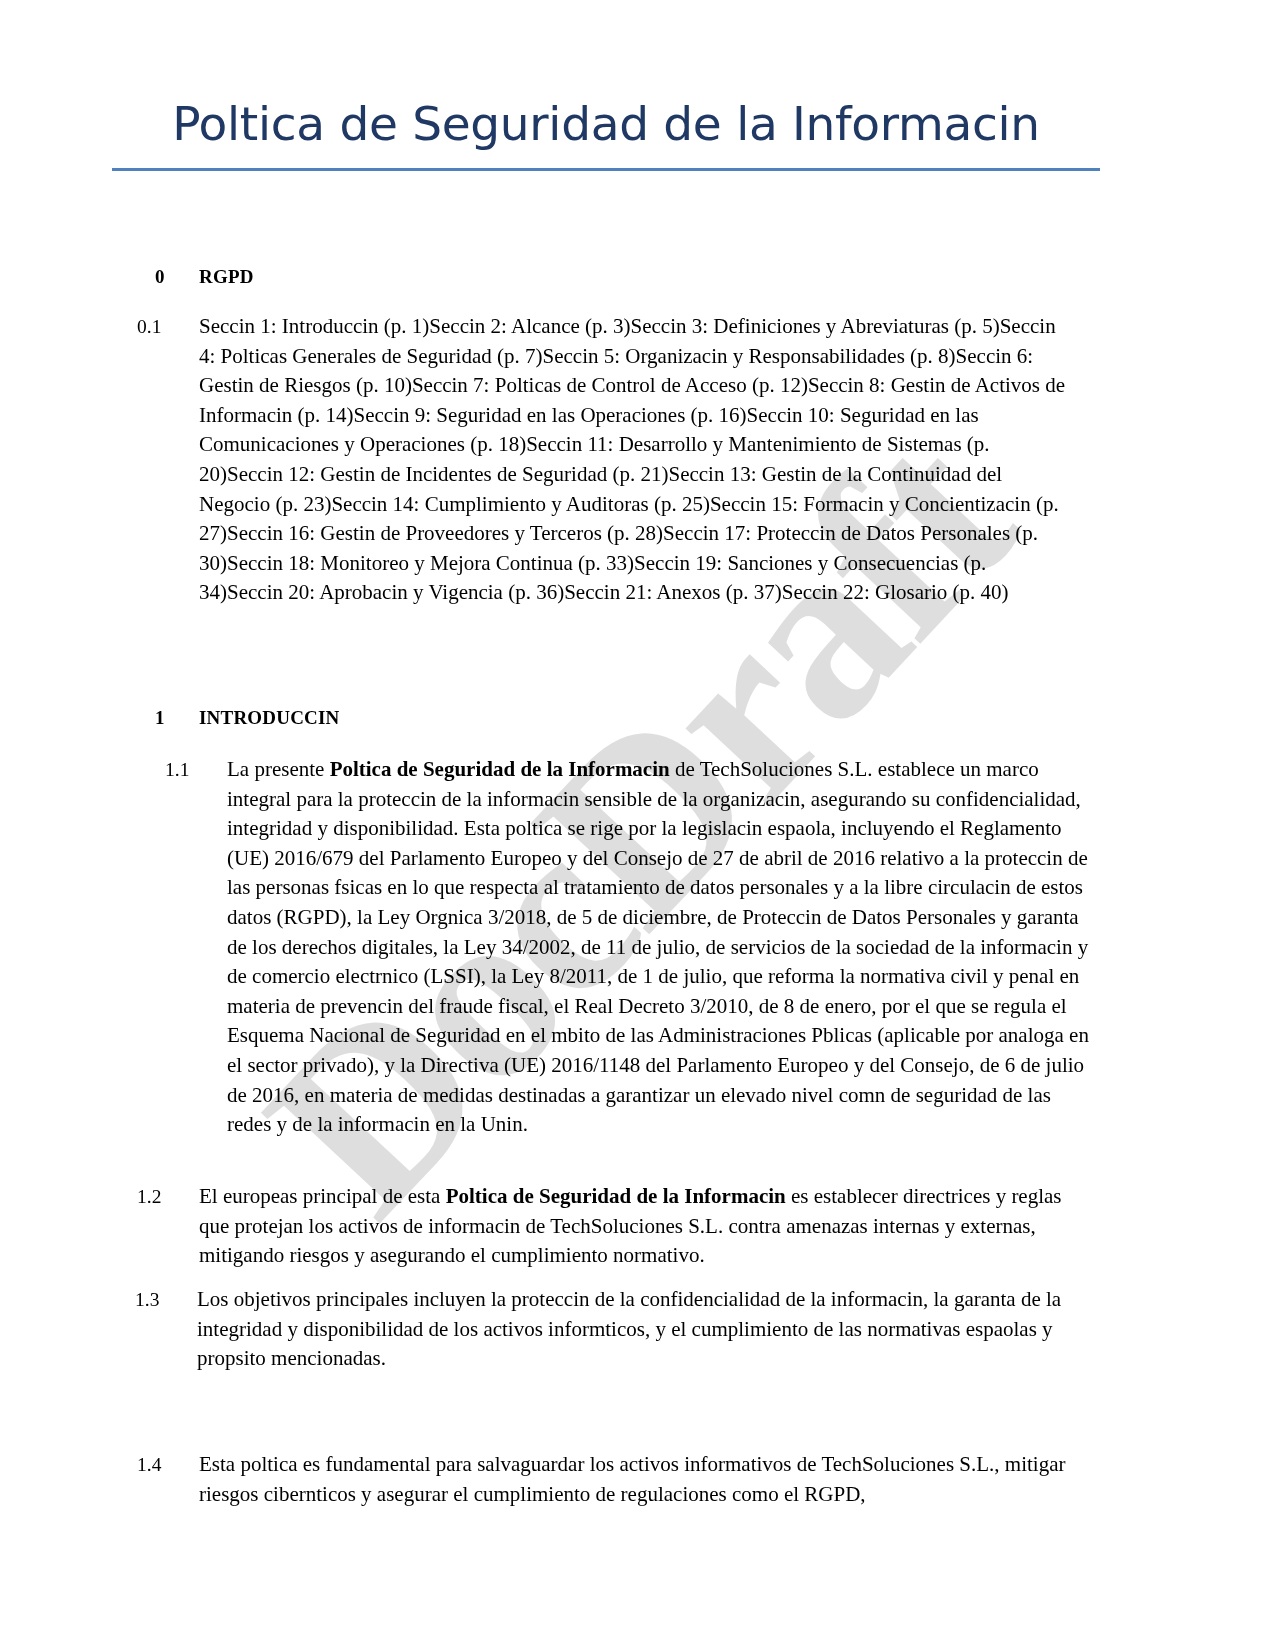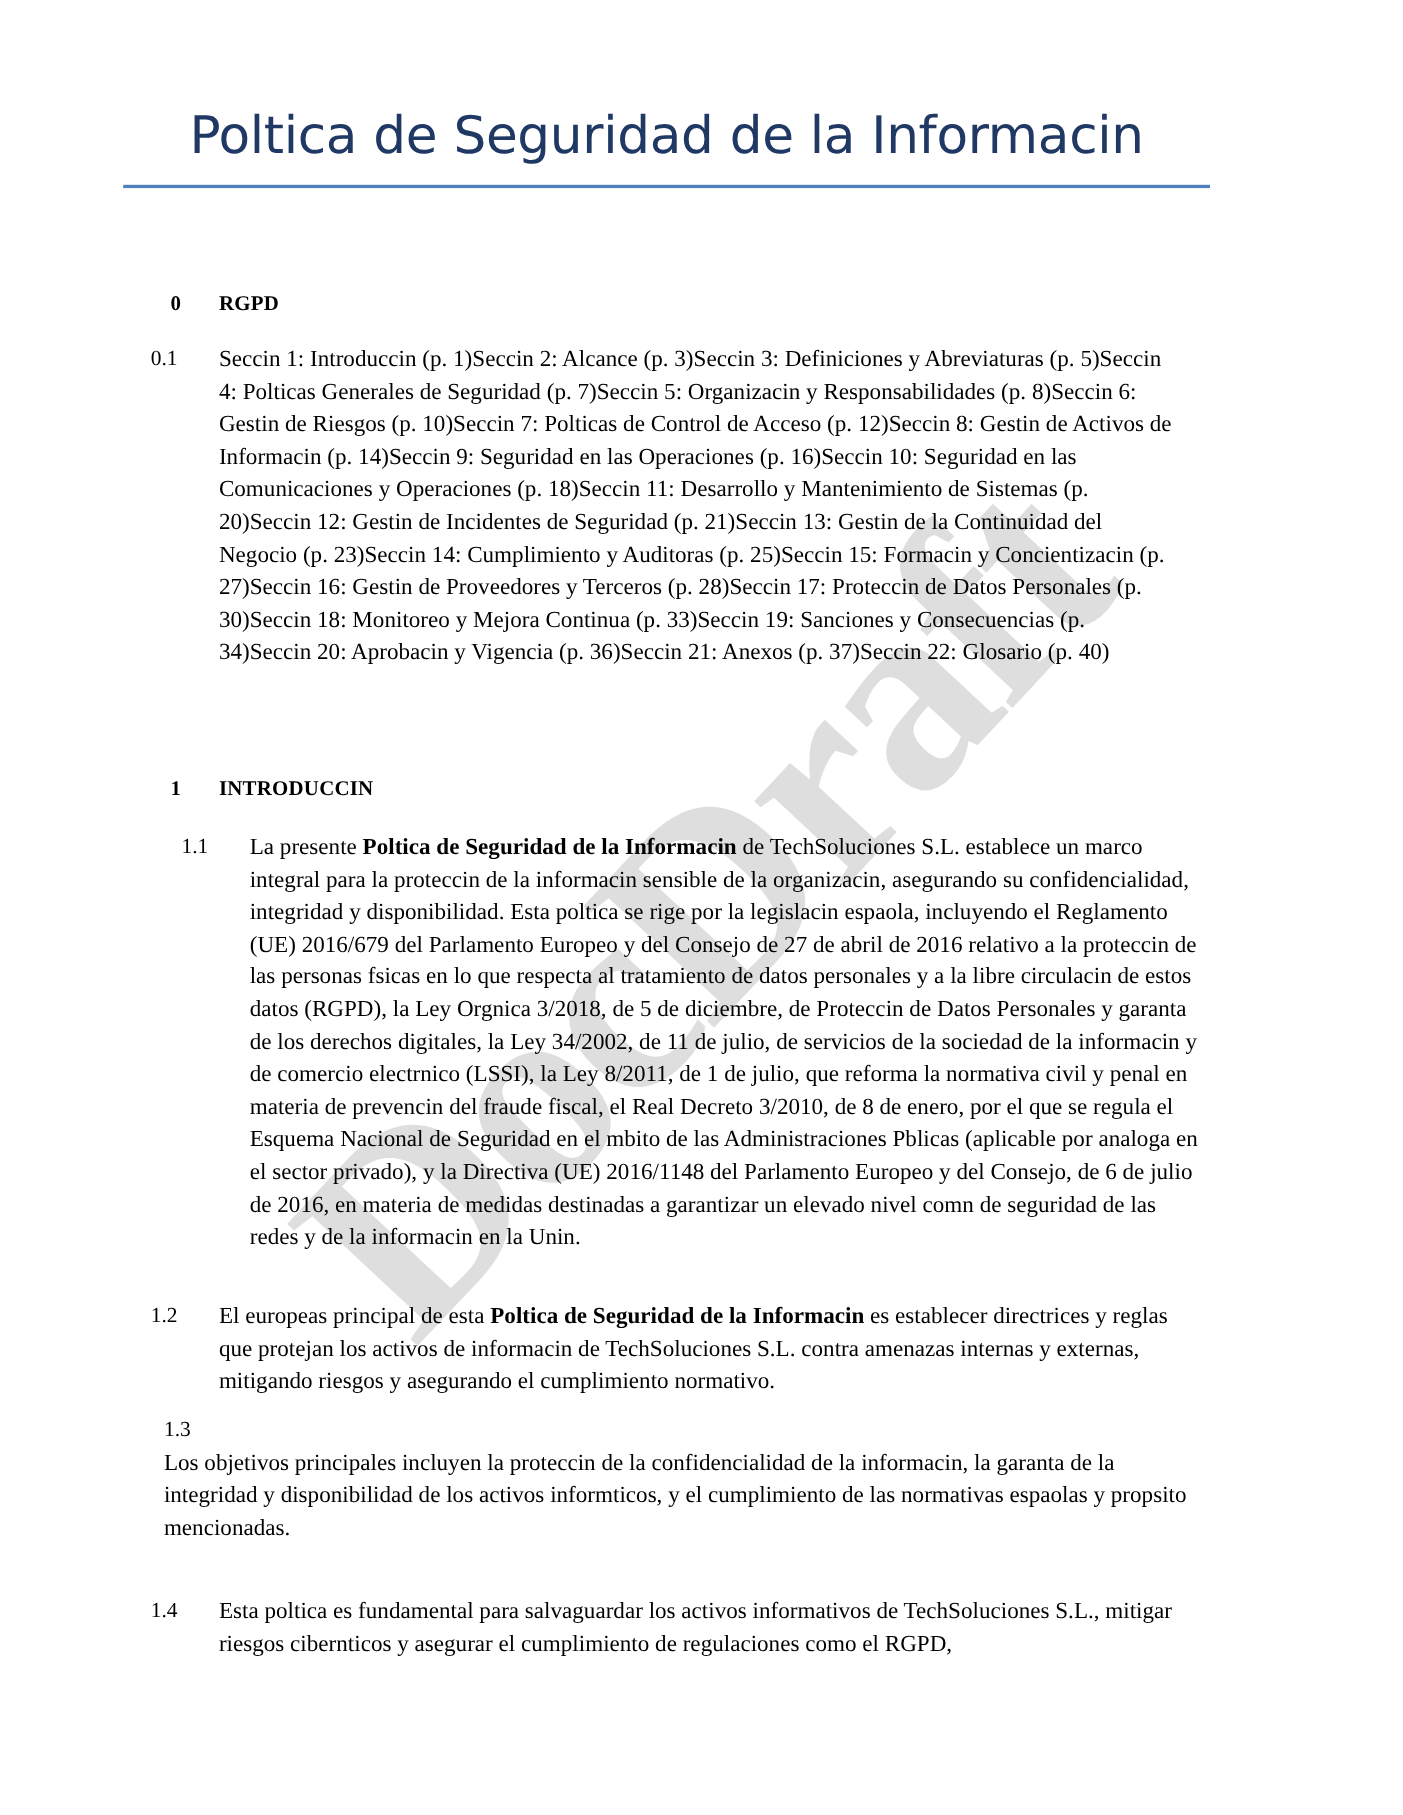--- a/index.html
+++ b/index.html
@@ -109,21 +109,21 @@
 
   .heading-1 { left: 155px; top: 703px; width: 920px; }
   .heading-1 .num { width: 44px; }
 
   .para { width: 935px; }
   .para .num { width: 62px; }
 
   .p-0-1 { left: 137px; top: 312px; }
   .p-1-1 { left: 137px; top: 755px; margin-left: 28px; }
   .p-1-2 { left: 137px; top: 1182px; justify-content: space-between; }
-  .p-1-3 { left: 149px; top: 1285px; flex-direction: column; }
+  .p-1-3 { left: 135px; top: 1285px; }
   .p-1-4 { left: 137px; top: 1450px; }
 
   .txt b { font-weight: 700; }
 </style>
 </head>
 <body>
 
 <div class="page">
 
   <div class="watermark">

